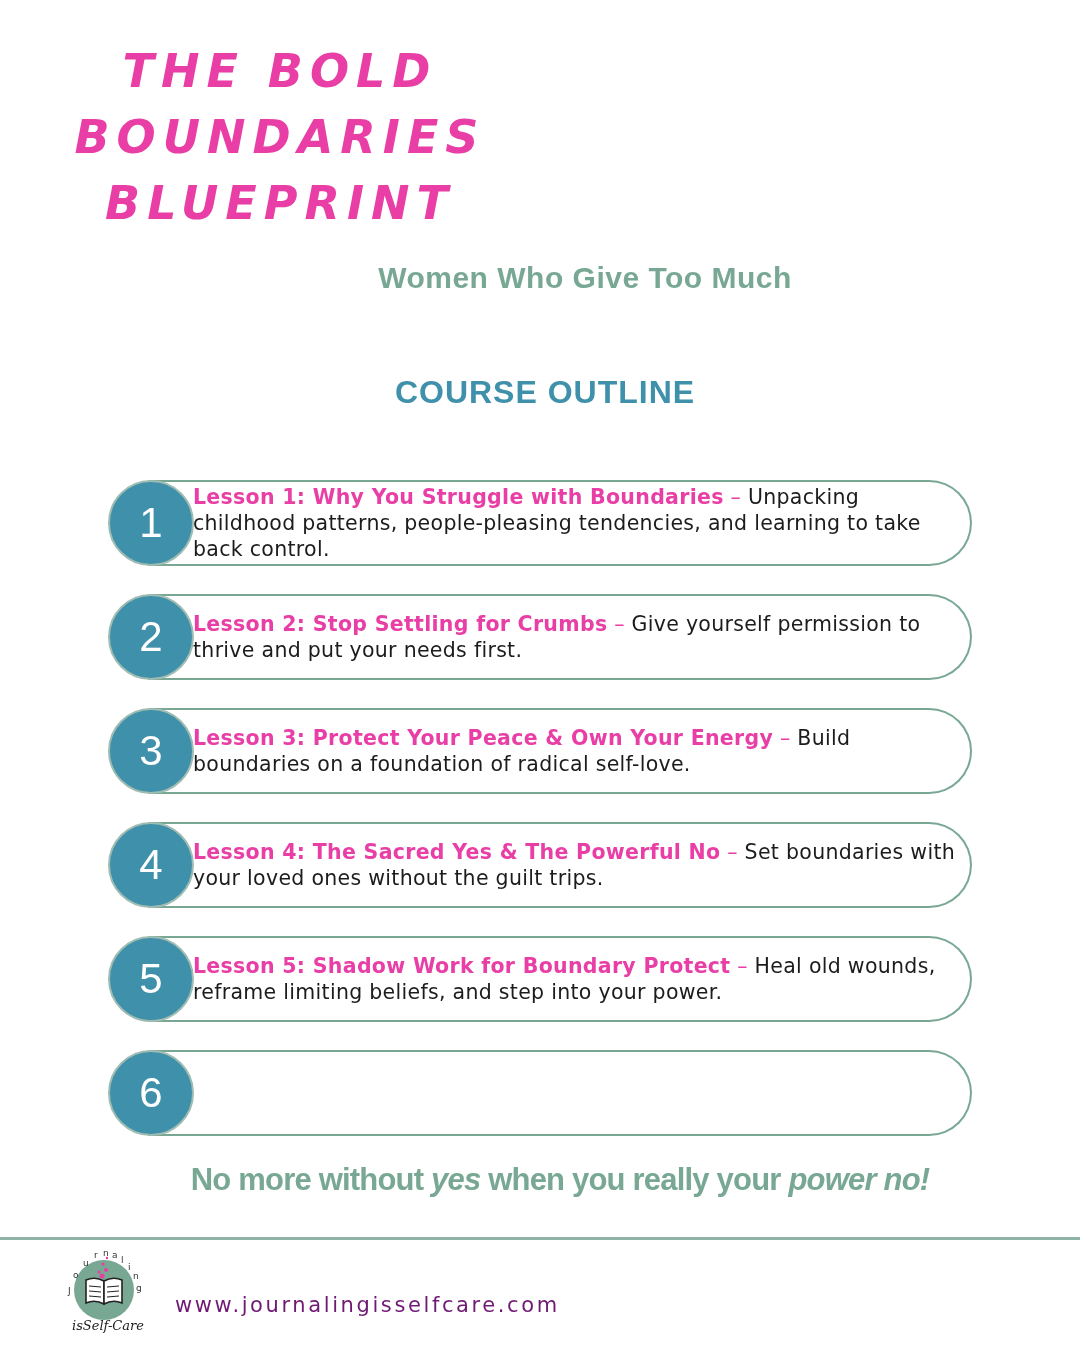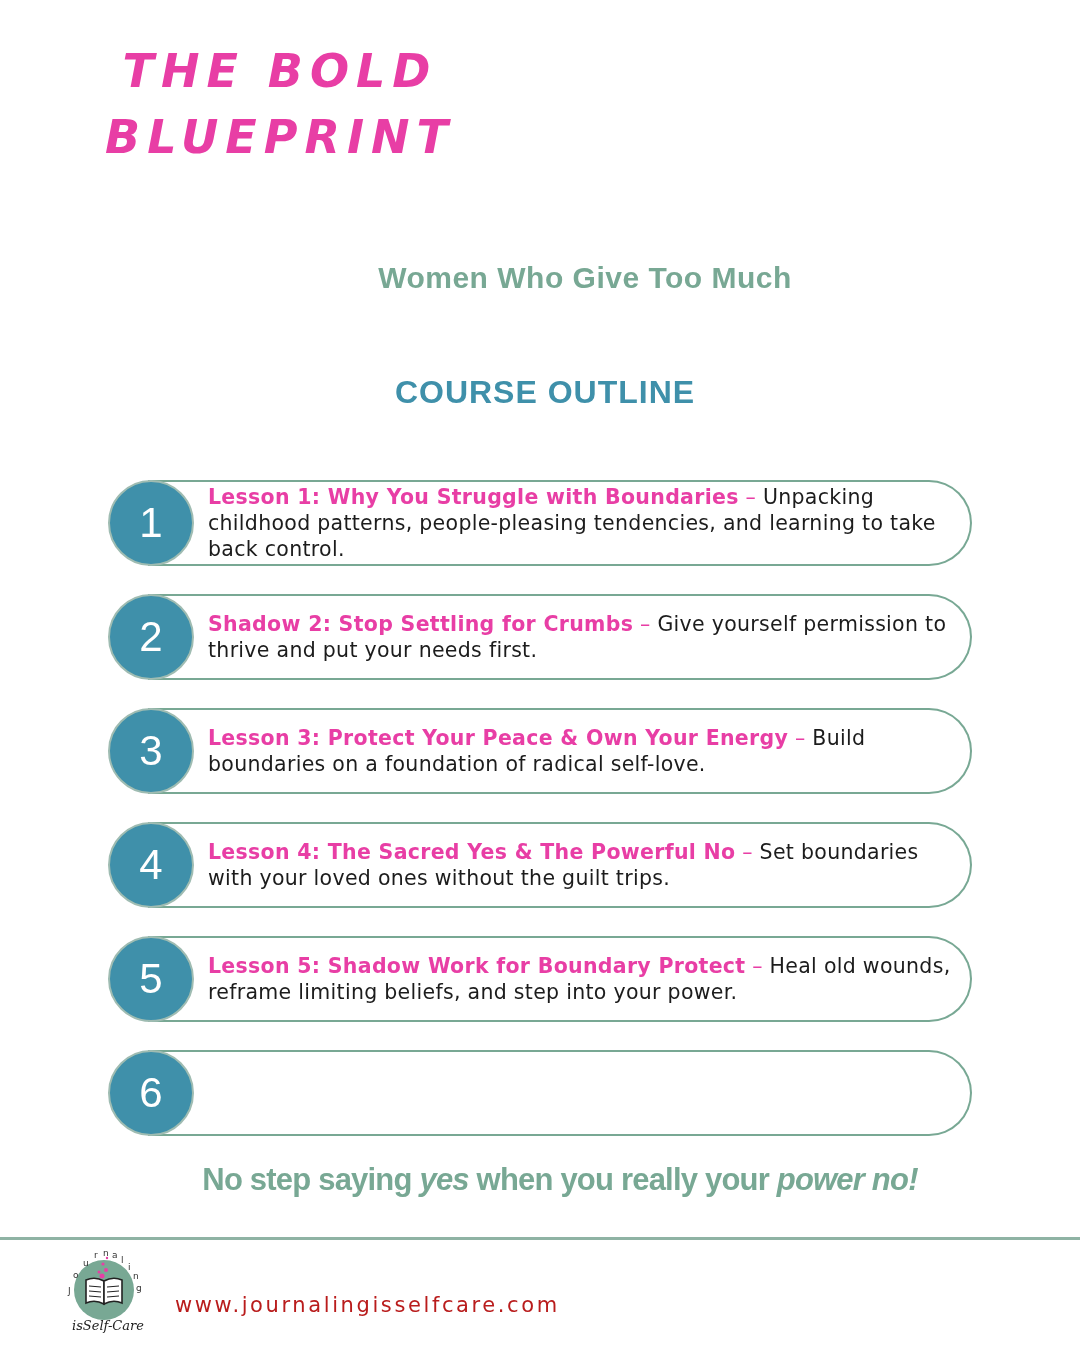--- a/index.html
+++ b/index.html
@@ -30,21 +30,21 @@
     position: absolute; left: 40px; top: 0; right: 0; height: 82px;
     border: 2px solid #78a894; border-radius: 0 44px 44px 0; border-left: none; background: #fff;
   }
   .circle {
     position: absolute; left: 0; top: 0; width: 82px; height: 82px; border-radius: 50%;
     background: #3f90aa; border: 2px solid #9fbcb2; color: #fff;
     display: flex; align-items: center; justify-content: center;
     font-family: "Liberation Sans", sans-serif; font-size: 42px; font-weight: normal;
   }
   .lesson-text {
-    position: absolute; left: 100px; right: 4px; top: 0; height: 86px;
+    position: absolute; left: 85px; right: 4px; top: 0; height: 86px;
     display: flex; align-items: center;
     font-family: "DejaVu Sans", sans-serif; font-size: 20.5px; line-height: 26px; color: #1c1c1c;
     letter-spacing: 0.3px;
   }
   .lesson-text p { margin: 0; }
   .lesson-title { color: #e83ea5; font-weight: bold; }
   .dash { color: #e83ea5; }
   .tagline {
     position: absolute; left: 100px; top: 1162px; width: 920px; text-align: center;
     color: #78a894; font-weight: bold; font-size: 31px; letter-spacing: -0.8px;
@@ -52,29 +52,30 @@
   }
   .tagline em { font-style: italic; }
   .divider {
     position: absolute; left: 0; top: 1237px; width: 1080px; height: 3px; background: #8fb3a4;
   }
   .logo {
     position: absolute; left: 56px; top: 1246px; width: 96px; height: 90px;
   }
   .website {
     position: absolute; left: 175px; top: 1293px;
-    color: #b91c1c; font-size: 21px; letter-spacing: 2.6px;
+    color: #701a75; font-size: 21px; letter-spacing: 2.6px;
     font-family: "DejaVu Sans", sans-serif;
   }
 </style>
 </head>
 <body>
 
 <div class="title">
   <div>THE BOLD</div>
+  <div>BOUNDARIES</div>
   <div>BLUEPRINT</div>
 </div>
 
 <div class="subtitle">
   <div>Women Who Give Too Much</div>
 </div>
 
 <div class="outline-heading">COURSE OUTLINE</div>
 
 <div class="lesson" style="top:480px;">
@@ -82,21 +83,21 @@
   <div class="circle">1</div>
   <div class="lesson-text">
     <p><span class="lesson-title">Lesson 1: Why You Struggle with Boundaries</span><span class="dash"> – </span><span>Unpacking childhood patterns, people-pleasing tendencies, and learning to take back control.</span></p>
   </div>
 </div>
 
 <div class="lesson" style="top:594px;">
   <div class="pill"></div>
   <div class="circle">2</div>
   <div class="lesson-text">
-    <p><span class="lesson-title">Shadow 2: Stop Settling for Crumbs</span><span class="dash"> – </span><span>Give yourself permission to thrive and put your needs first.</span></p>
+    <p><span class="lesson-title">Lesson 2: Stop Settling for Crumbs</span><span class="dash"> – </span><span>Give yourself permission to thrive and put your needs first.</span></p>
   </div>
 </div>
 
 <div class="lesson" style="top:708px;">
   <div class="pill"></div>
   <div class="circle">3</div>
   <div class="lesson-text">
     <p><span class="lesson-title">Lesson 3: Protect Your Peace &amp; Own Your Energy</span><span class="dash"> – </span><span>Build boundaries on a foundation of radical self-love.</span></p>
   </div>
 </div>
@@ -116,21 +117,21 @@
     <p><span class="lesson-title">Lesson 5: Shadow Work for Boundary Protect</span><span class="dash"> – </span><span>Heal old wounds, reframe limiting beliefs, and step into your power.</span></p>
   </div>
 </div>
 
 <div class="lesson" style="top:1050px;">
   <div class="pill"></div>
   <div class="circle">6</div>
 </div>
 
 <div class="tagline">
-  <span>No step saying </span><em>yes</em><span> when you really your </span><em>power no!</em>
+  <span>No more without </span><em>yes</em><span> when you really your </span><em>power no!</em>
 </div>
 
 <div class="divider"></div>
 
 <div class="logo">
   <svg width="96" height="90" viewBox="0 0 96 90" xmlns="http://www.w3.org/2000/svg">
     <circle cx="48" cy="44" r="30" fill="#78a894"></circle>
 
     <g fill="#333" font-family="DejaVu Sans, sans-serif" font-size="9">
       <text x="12" y="48">J</text>

